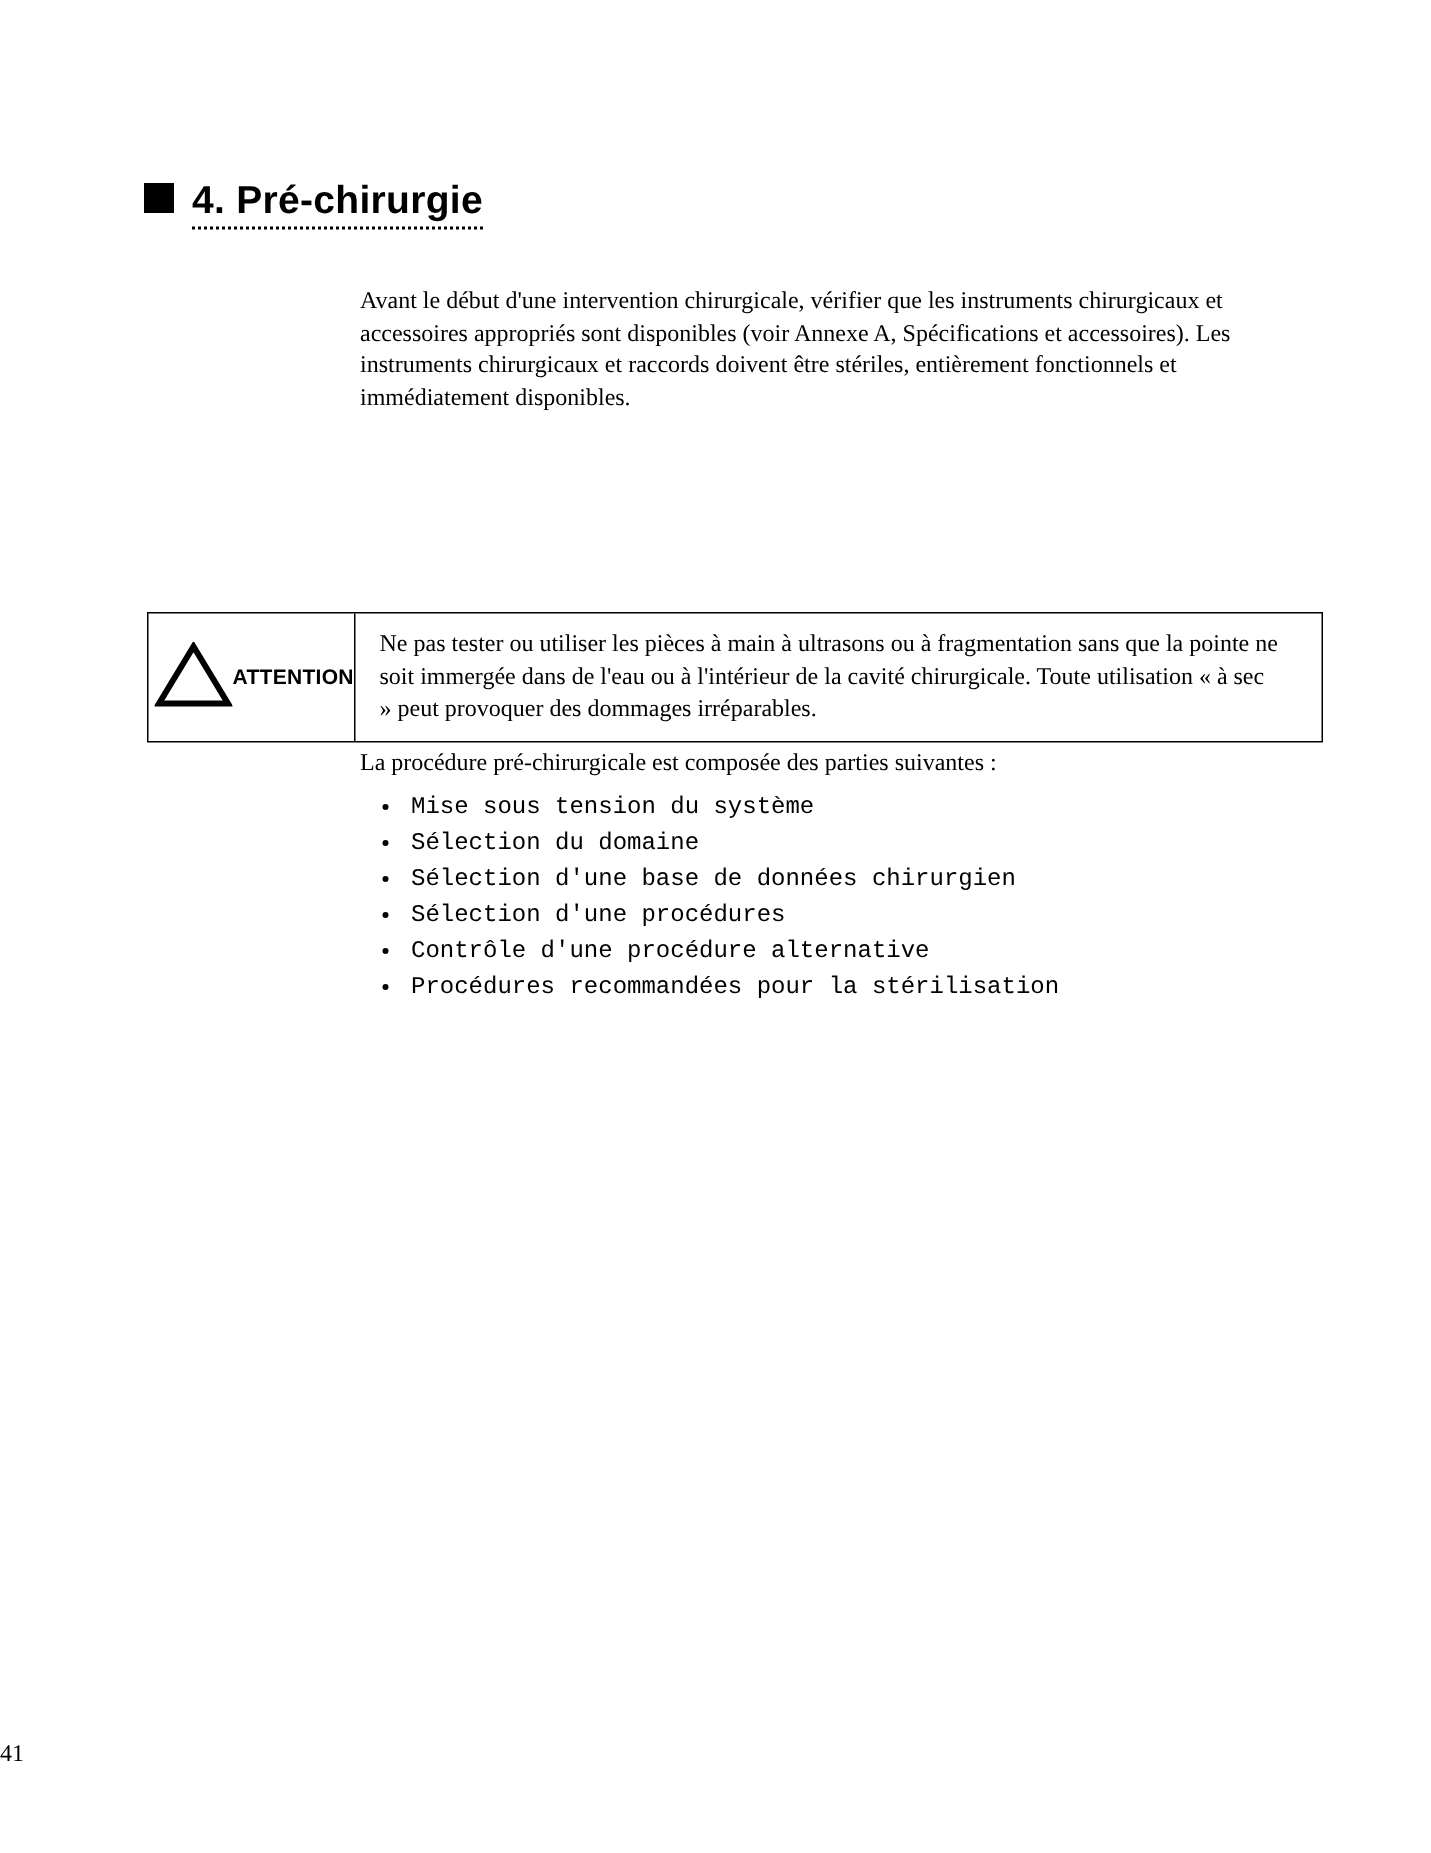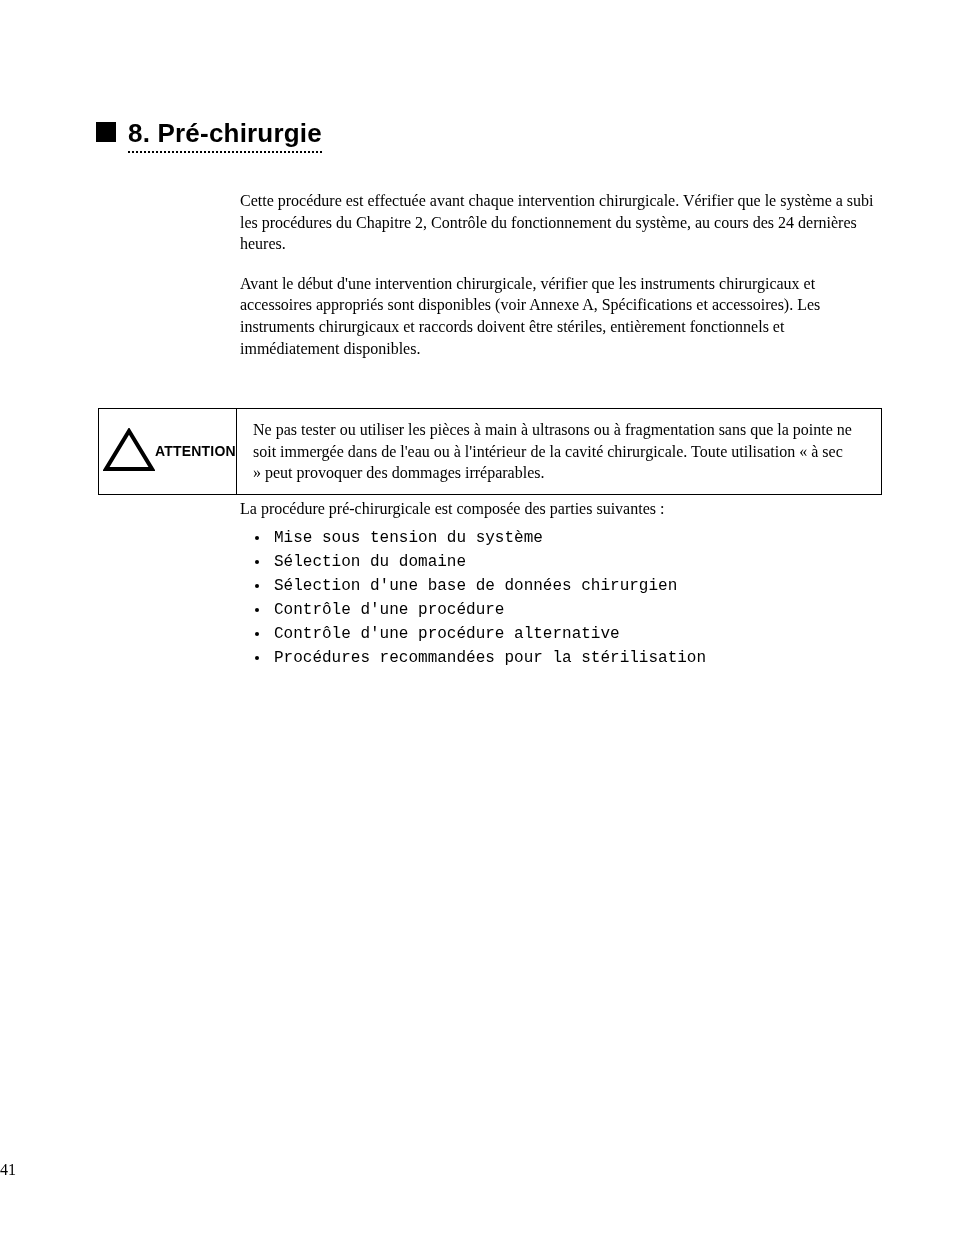--- a/index.html
+++ b/index.html
@@ -121,25 +121,24 @@
     font-size: 16px;
   }
 </style>
 </head>
 <body>
 
 <div class="page">
 
   <div class="chapter-header">
     <div class="chapter-square"></div>
-    <div class="chapter-title">8.  Pré-chirurgie</div>
+    <div class="chapter-title">4.  Pré-chirurgie</div>
   </div>
 
   <div class="intro-block">
-    <p class="intro-para">Cette procédure est effectuée avant chaque intervention chirurgicale. Vérifier que le système a subi les procédures du Chapitre 2, Contrôle du fonctionnement du système, au cours des 24 dernières heures.</p>
     <p class="intro-para">Avant le début d'une intervention chirurgicale, vérifier que les instruments chirurgicaux et accessoires appropriés sont disponibles (voir Annexe A, Spécifications et accessoires). Les instruments chirurgicaux et raccords doivent être stériles, entièrement fonctionnels et immédiatement disponibles.</p>
   </div>
 
   <div class="caution-box">
     <div class="caution-left">
       <span>
         <svg viewBox="0 0 52 44">
           <polygon points="26,3 49,41 3,41" fill="none" stroke="#000" stroke-width="4" stroke-linejoin="miter"></polygon>
         </svg>
       </span>
@@ -147,21 +146,21 @@
     </div>
     <div class="caution-right">Ne pas tester ou utiliser les pièces à main à ultrasons ou à fragmentation sans que la pointe ne soit immergée dans de l'eau ou à l'intérieur de la cavité chirurgicale. Toute utilisation « à sec » peut provoquer des dommages irréparables.</div>
   </div>
 
   <div class="procedure-block">
     <p class="procedure-intro">La procédure pré-chirurgicale est composée des parties suivantes :</p>
     <ul class="checklist">
       <li>Mise sous tension du système</li>
       <li>Sélection du domaine</li>
       <li>Sélection d'une base de données chirurgien</li>
-      <li>Contrôle d'une procédure</li>
+      <li>Sélection d'une procédures</li>
       <li>Contrôle d'une procédure alternative</li>
       <li>Procédures recommandées pour la stérilisation</li>
     </ul>
   </div>
 
   <div class="footer-pagenum">41</div>
 
 </div>
 
 </body></html>

